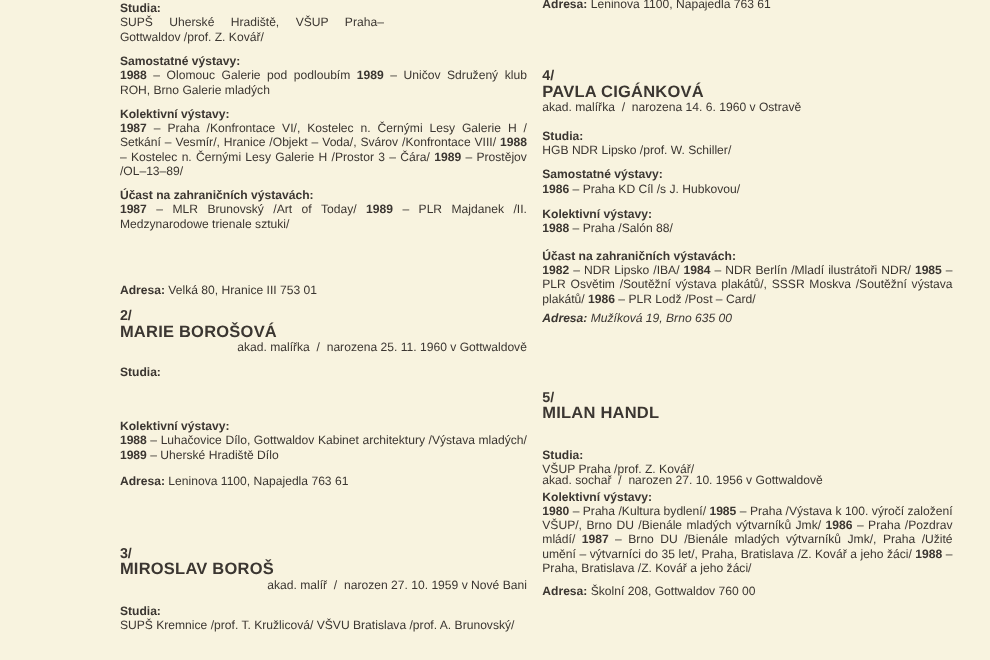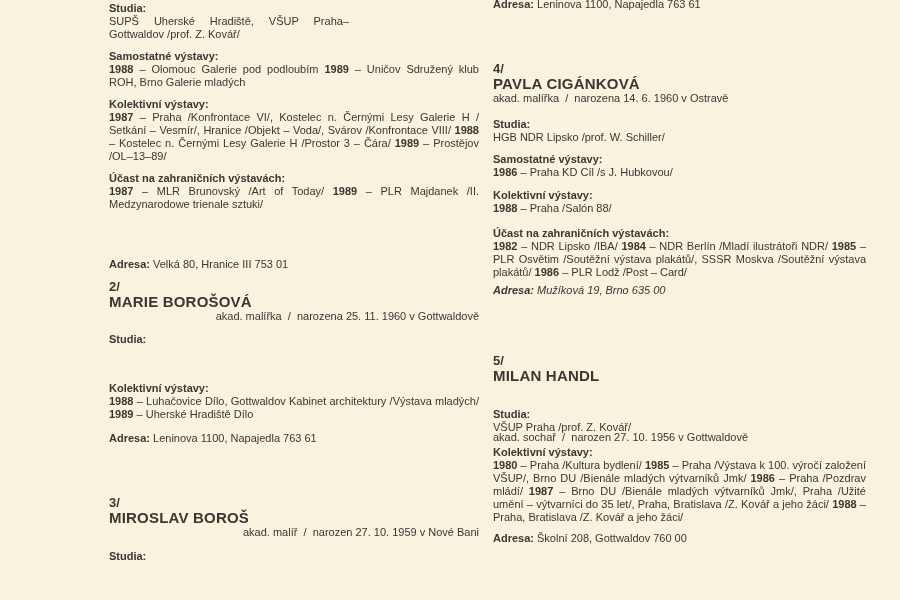--- a/index.html
+++ b/index.html
@@ -72,20 +72,21 @@
   </div>
 
   <div class="block" style="top:496px;">
     <span class="num">3/</span>
     <span class="name">MIROSLAV BOROŠ</span>
     <span class="sub" style="white-space:pre;text-align:right;">akad. malíř  /  narozen 27. 10. 1959 v Nové Bani</span>
   </div>
 
   <div class="block" style="top:550px;">
     <span class="lbl">Studia:</span>
+    <span class="txt">SUPŠ Kremnice /prof. T. Kružlicová/ VŠVU Bratislava /prof. A. Brunovský/</span>
   </div>
 </div>
 
 <div class="col col-right">
 
   <div class="block" style="top:-2px;">
     <span class="txt"><b>Adresa:</b><span> Leninova 1100, Napajedla 763 61</span></span>
   </div>
 
   <div class="block" style="top:62px;">

